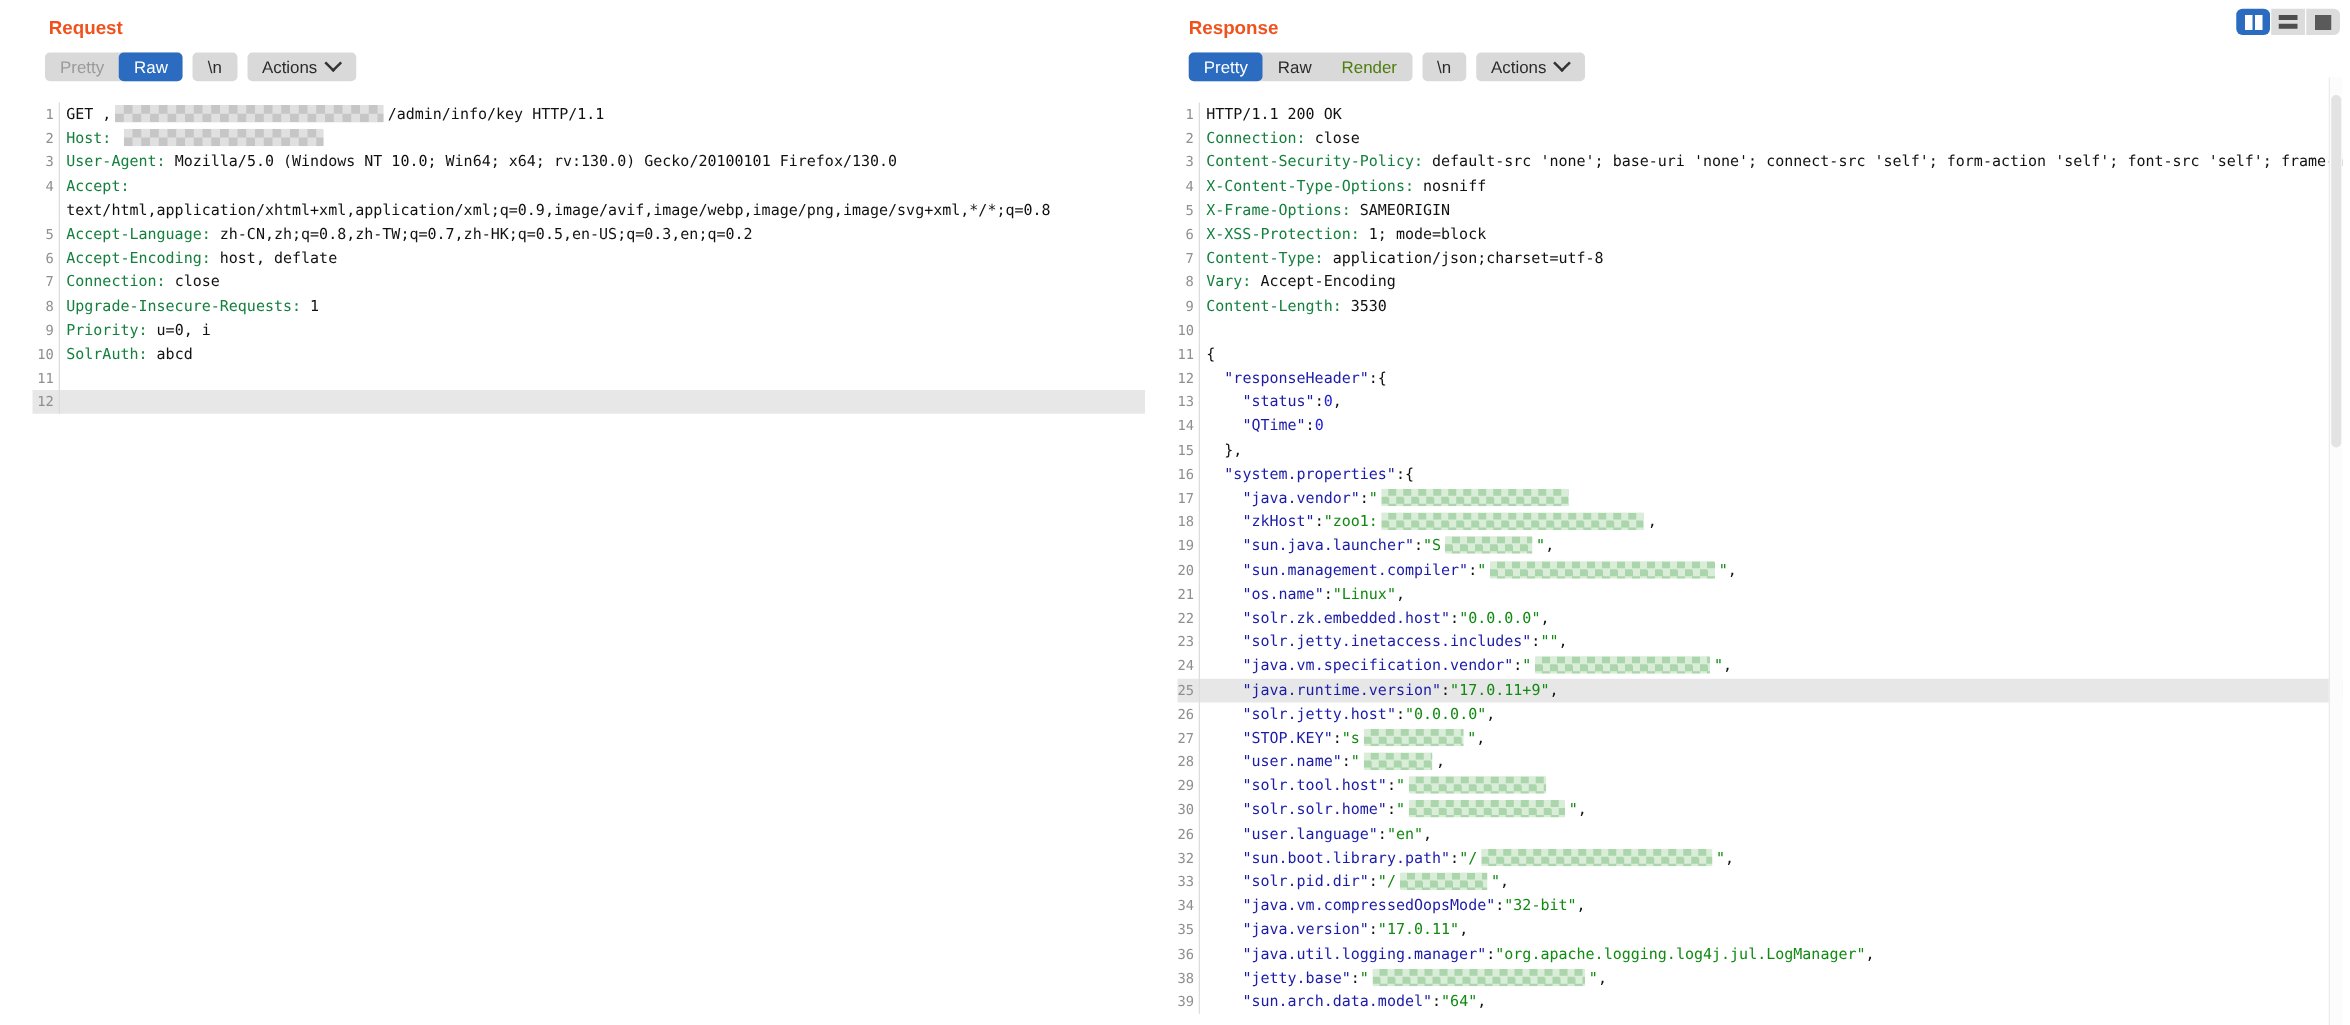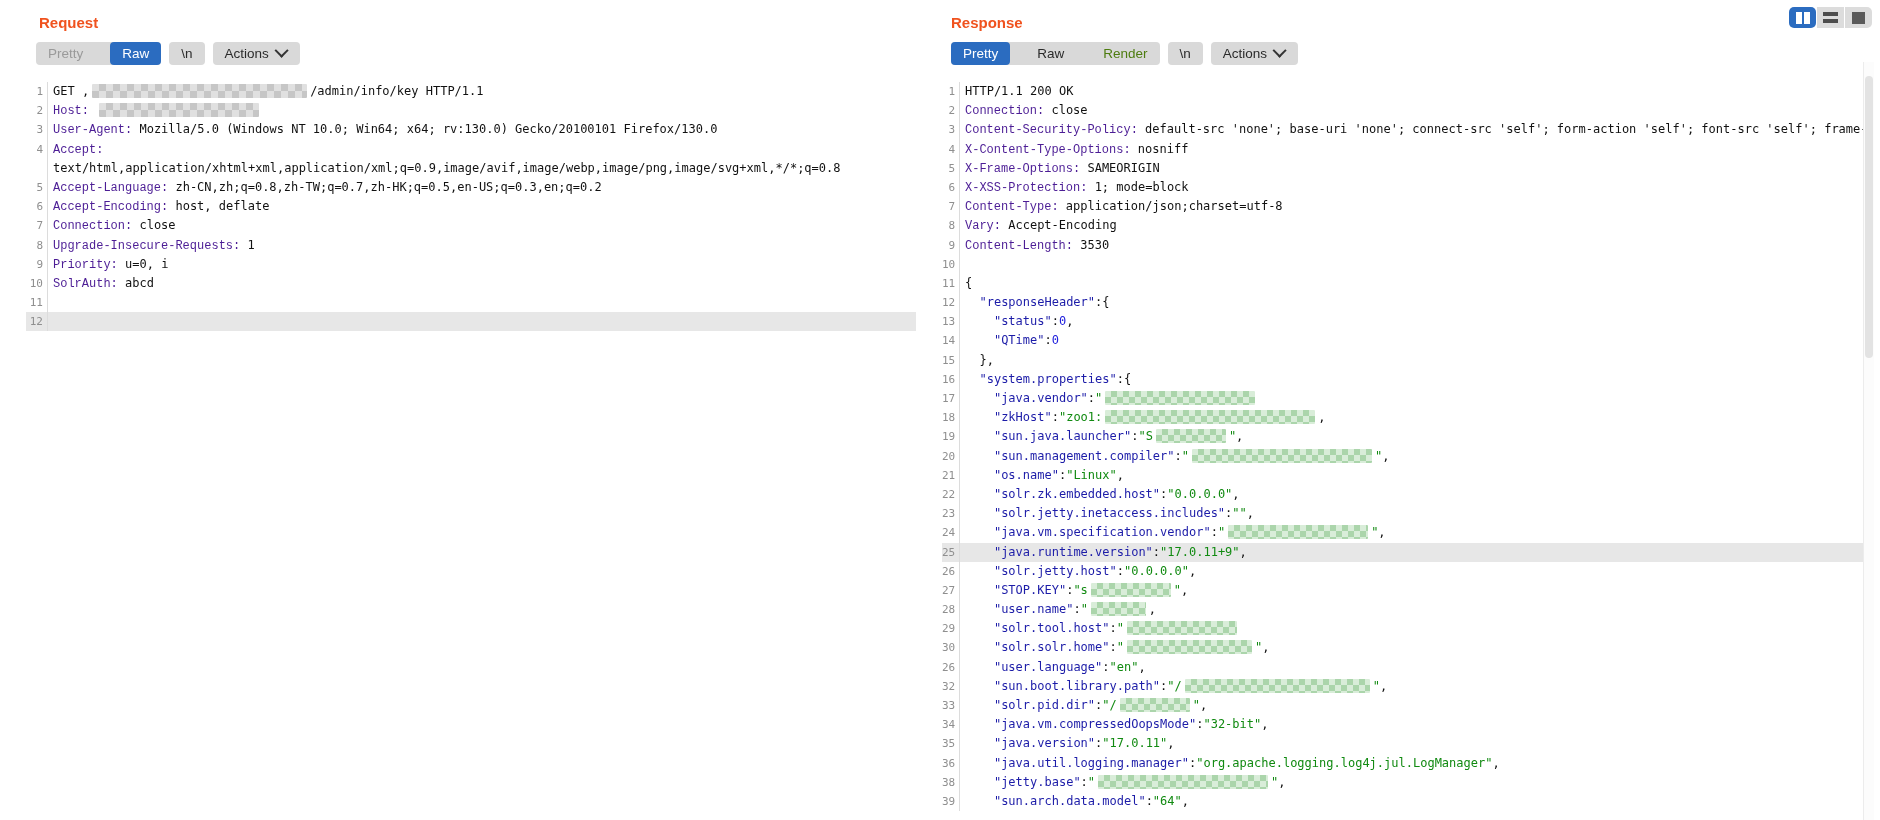--- a/index.html
+++ b/index.html
@@ -7,41 +7,41 @@
   .app{position:relative;width:1880px;height:820px;background:#fff;}
   .panel{position:absolute;top:0;height:820px;overflow:hidden;background:#fff;padding-left:26px;}
   .request-panel{left:0;width:940px;}
   .response-panel{left:916px;width:932px;}
   .panel-title{font-size:15px;font-weight:bold;color:#f0521e;margin-top:14px;height:20px;}
   .request-panel .panel-title{margin-left:13px;}
   .response-panel .panel-title{margin-left:9px;}
   .tabbar{margin-top:8px;height:23px;display:flex;align-items:center;}
   .request-panel .tabbar{margin-left:10px;}
   .response-panel .tabbar{margin-left:9px;}
-  .seg{display:flex;background:#d9d9d9;border-radius:4px;height:23px;align-items:center;gap:15px;}
+  .seg{display:flex;background:#d9d9d9;border-radius:4px;height:23px;align-items:center;}
   .tab,.btn{border:none;background:transparent;font-family:"Liberation Sans",sans-serif;
     font-size:13.5px;color:#2b2b2b;height:23px;padding:0 12px;cursor:pointer;border-radius:4px;
     display:flex;align-items:center;white-space:pre;}
   .tab.active{background:#2b6cc0;color:#ffffff;}
   .tab.muted{color:#9a9a9a;}
   .tab.disabled{color:#4d7c0f;}
   .btn{background:#d9d9d9;margin-left:8px;}
   .chev{display:inline-block;width:8px;height:8px;border-left:2px solid #333;border-bottom:2px solid #333;
     transform:rotate(-45deg) translateY(-2px);margin-left:9px;margin-bottom:3px;}
   .editor{margin-top:17px;position:relative;}
   .row{display:flex;height:19.2px;line-height:19.2px;font-family:"DejaVu Sans Mono",monospace;
     font-size:12px;white-space:pre;}
   .row.hl{background:#e7e7e7;}
   .ln{color:#8f8f8f;text-align:right;flex:0 0 auto;font-size:11px;
     border-right:1px solid #dcdcdc;padding-right:4px;}
   .request-panel .ln{width:17px;}
   .response-panel .ln{width:13px;}
   .code{padding-left:5px;overflow:hidden;flex:1 1 auto;}
   .c-t{color:#111;}
-  .c-h{color:#4c1d95;font-family:Liberation Mono, monospace;}
+  .c-h{color:#15803d;}
   .c-k{color:#1c1ca8;}
   .c-s{color:#118a11;}
   .c-d{color:#2020dd;}
   .redact{display:inline-block;height:14px;vertical-align:text-bottom;margin:0 3px;border-radius:1px;}
   .redact.gray{background:repeating-conic-gradient(#c6c6c6 0% 25%,#e0e0e0 0% 50%) 0 0/14px 14px;}
   .redact.green{background:repeating-conic-gradient(#abd5ab 0% 25%,#d9edd9 0% 50%) 0 0/12px 12px;}
   .splitter{position:absolute;left:940px;top:0;width:8px;height:820px;background:#fff;}
   .dots{position:absolute;left:1px;top:400px;display:flex;flex-direction:column;gap:4px;}
   .dots i{width:2.5px;height:2.5px;background:#8a8a8a;border-radius:50%;}
   .vscroll{position:absolute;right:0;top:62px;bottom:0;width:10px;background:#fcfcfc;

